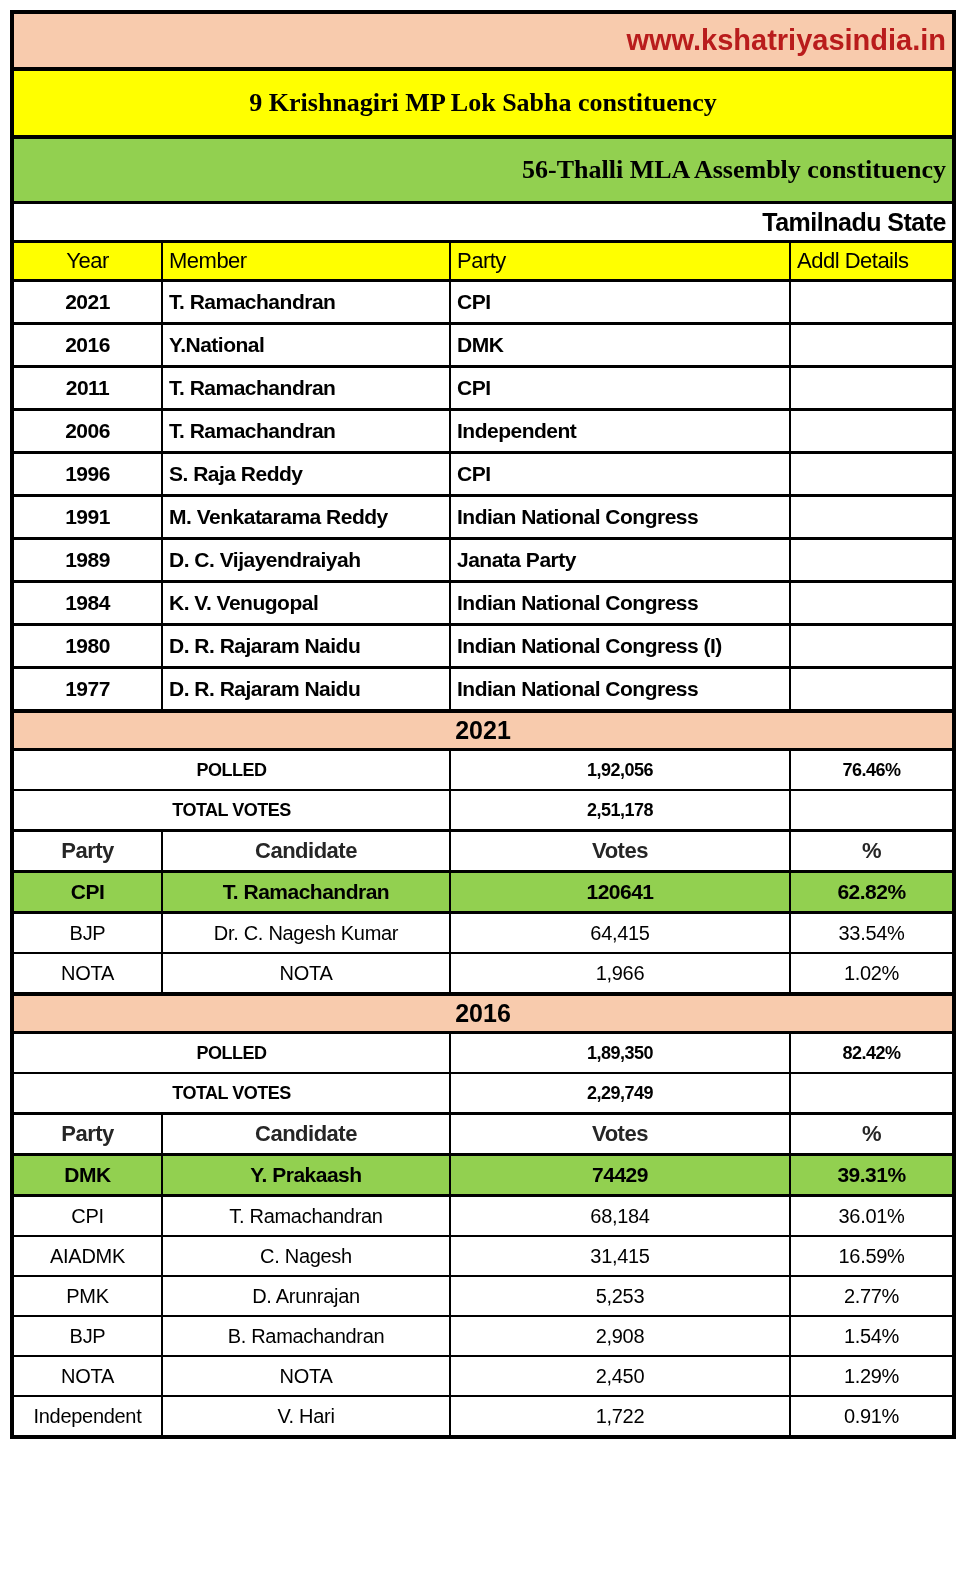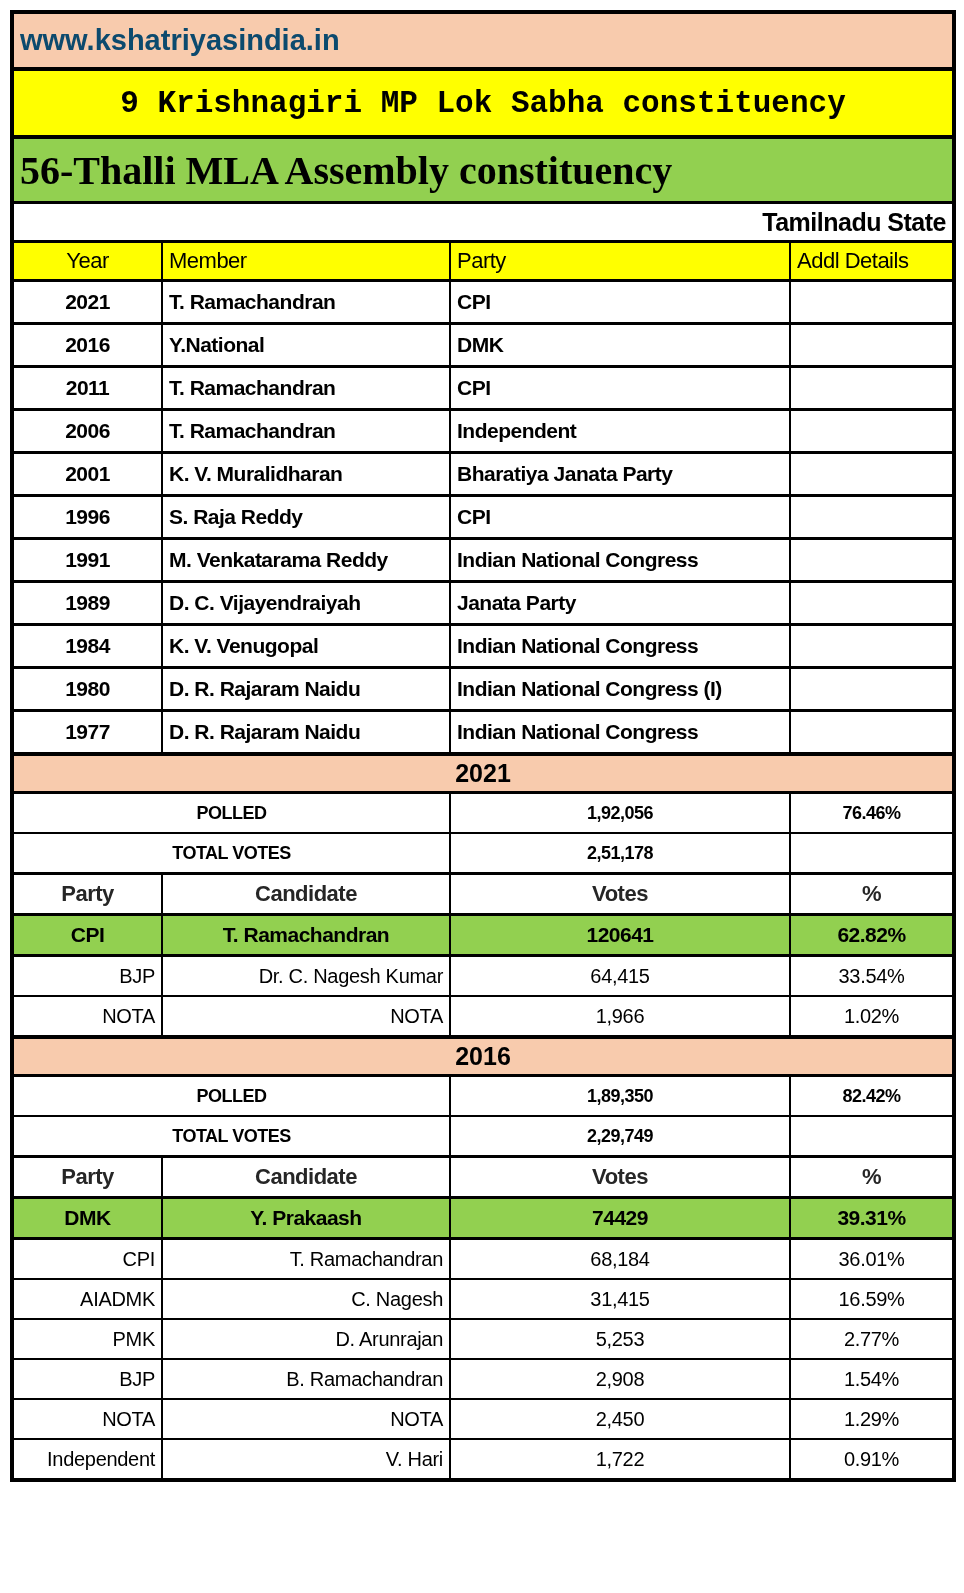--- a/index.html
+++ b/index.html
@@ -1,37 +1,37 @@
 <!DOCTYPE html>
 <html><head>
 <meta charset="utf-8">
 <style>
   html,body{margin:0;padding:0;background:#fff;}
   body{width:964px;min-height:1593px;font-family:"Liberation Sans",sans-serif;color:#000;}
   .sheet{margin:10px 0 0 10px;width:942px;}
   table{border-collapse:collapse;table-layout:fixed;width:942px;border:4px solid #000;}
   td{border:2px solid #000;vertical-align:middle;overflow:hidden;white-space:nowrap;padding:0 6px;}
   
-  .site-row td{height:53px;background:#F8CBAD;text-align:left;font-size:29px;font-weight:bold;color:#0c4a6e;border-bottom-width:4px;}
-  .mp-row td{height:64px;background:#FFFF00;text-align:center;font-family:Liberation Mono, monospace;font-size:31px;font-weight:bold;border-bottom-width:4px;}
-  .mla-row td{height:62px;background:#92D050;text-align:left;font-family:"Liberation Serif",serif;font-size:40px;font-weight:bold;border-bottom-width:3px;}
+  .site-row td{height:53px;background:#F8CBAD;text-align:right;font-size:29px;font-weight:bold;color:#b91c1c;border-bottom-width:4px;}
+  .mp-row td{height:64px;background:#FFFF00;text-align:center;font-family:Liberation Serif, serif;font-size:26px;font-weight:bold;border-bottom-width:4px;}
+  .mla-row td{height:62px;background:#92D050;text-align:right;font-family:"Liberation Serif",serif;font-size:26px;font-weight:bold;border-bottom-width:3px;}
   .state-row td{height:36px;background:#fff;text-align:right;font-size:25px;font-weight:bold;letter-spacing:-0.5px;}
   
   .mhead-row td{height:36px;background:#FFFF00;font-size:22px;font-weight:normal;border-top-width:3px;border-bottom-width:3px;letter-spacing:-0.5px;}
   .mhead-row td.c-year{text-align:center;}
   .member-row td{height:40px;font-size:21px;font-weight:bold;border-top-width:3px;border-bottom-width:3px;letter-spacing:-0.5px;}
   .member-row td.c-year{text-align:center;}
   
   .year-banner td{height:35px;background:#F8CBAD;text-align:center;font-size:25px;font-weight:bold;border-top-width:4px;border-bottom-width:3px;}
   .stat-row td{height:38px;font-size:18px;font-weight:bold;text-align:center;letter-spacing:-0.5px;}
   .rhead-row td{height:38px;font-size:22px;font-weight:bold;text-align:center;color:#262626;border-top-width:3px;letter-spacing:-0.5px;}
   .winner-row td{height:38px;background:#92D050;font-size:21px;font-weight:bold;text-align:center;border-top-width:3px;border-bottom-width:3px;letter-spacing:-0.5px;}
   .cand-row td{height:38px;font-size:20px;letter-spacing:-0.3px;}
   .cand-row td.c-votes,.cand-row td.c-pct{text-align:center;}
-  .cand-row td.c-party,.cand-row td.c-cand{text-align:right;}
+  .cand-row td.c-party,.cand-row td.c-cand{text-align:center;}
 </style>
 </head>
 <body>
 
 <div class="sheet">
 <table>
   <colgroup>
     <col style="width:150px">
         <col style="width:288px">
         <col style="width:340px">
@@ -80,26 +80,20 @@
     <td>CPI</td>
     <td></td>
   </tr>
   <tr class="member-row">
     <td class="c-year">2006</td>
     <td>T. Ramachandran</td>
     <td>Independent</td>
     <td></td>
   </tr>
   <tr class="member-row">
-    <td class="c-year">2001</td>
-    <td>K. V. Muralidharan</td>
-    <td>Bharatiya Janata Party</td>
-    <td></td>
-  </tr>
-  <tr class="member-row">
     <td class="c-year">1996</td>
     <td>S. Raja Reddy</td>
     <td>CPI</td>
     <td></td>
   </tr>
   <tr class="member-row">
     <td class="c-year">1991</td>
     <td>M. Venkatarama Reddy</td>
     <td>Indian National Congress</td>
     <td></td>

